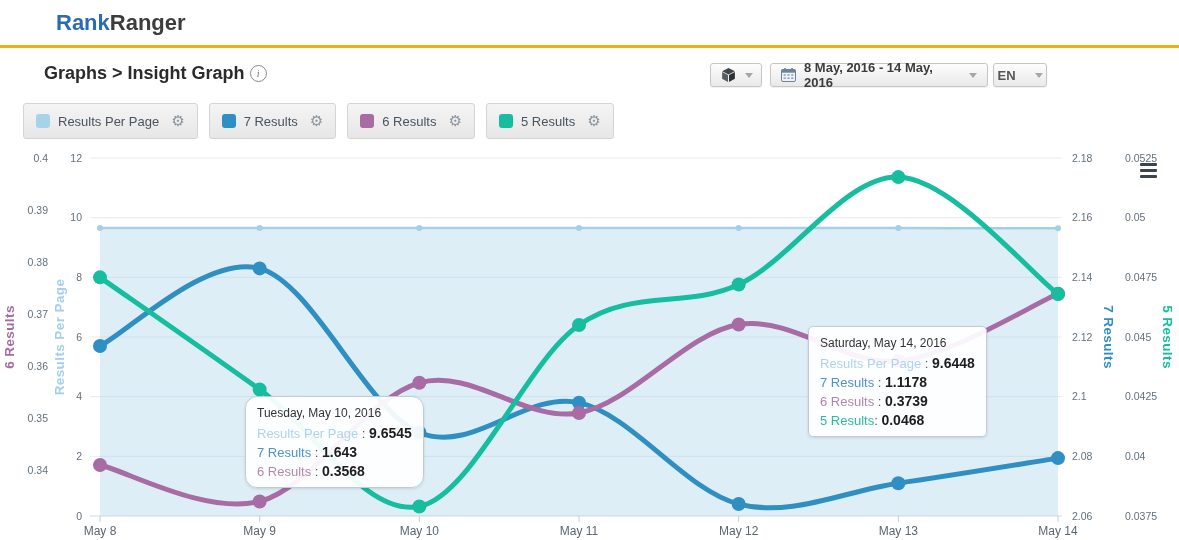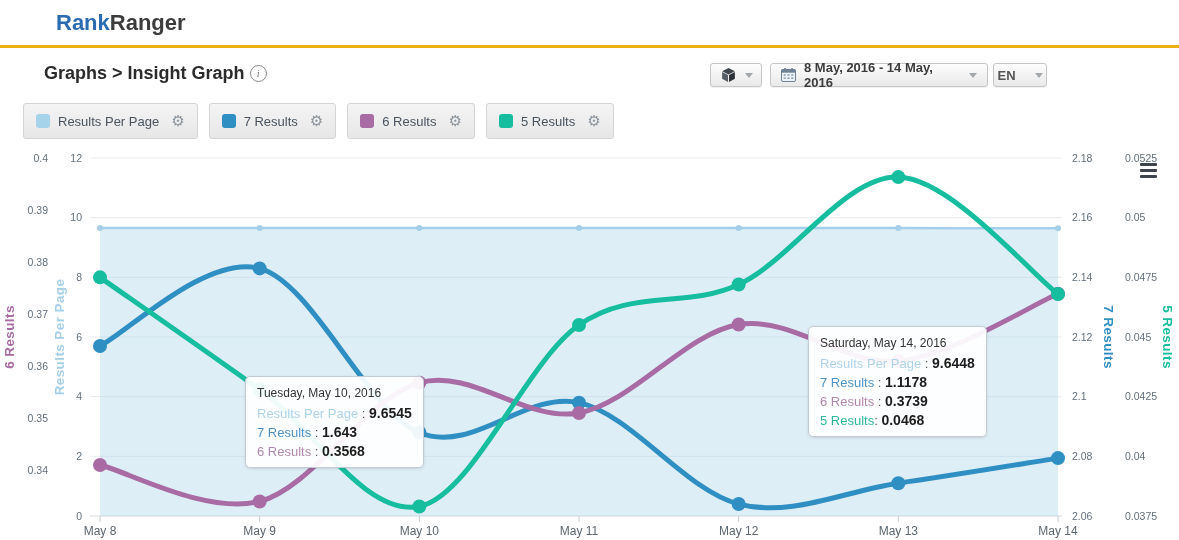--- a/index.html
+++ b/index.html
@@ -41,21 +41,21 @@
   #chart-svg{position:absolute;left:0;top:0;}
   .menu-icon{position:absolute;right:22px;top:163px;width:17px;cursor:pointer;}
   .menu-icon i{display:block;height:3px;background:#3d444b;margin-bottom:3px;border-radius:1px;}
   
   .tip{position:absolute;background:rgba(255,255,255,.93);border:1px solid #c3cbd4;
     border-radius:5px;padding:7px 11px 6px 11px;box-shadow:0 1px 3px rgba(0,0,0,.12);
     font-size:13px;line-height:19px;color:#333;white-space:nowrap;}
   .tip .tip-title{font-size:12px;color:#333;margin-bottom:1px;}
   .tip b{color:#1d1d1d;font-size:14px;}
   .tip .sep{white-space:pre;color:#555;}
-  .tip-1{left:245px;top:376px;}
+  .tip-1{left:245px;top:396px;border-radius:12px;}
   .tip-2{left:808px;top:326px;}
   .tc-rpp{color:#aed3ea;}
   .tc-r7{color:#4e93c8;}
   .tc-r6{color:#b287ae;}
   .tc-r5{color:#2cb9a0;}
 </style>
 </head>
 <body>
 
 <div class="topbar">

